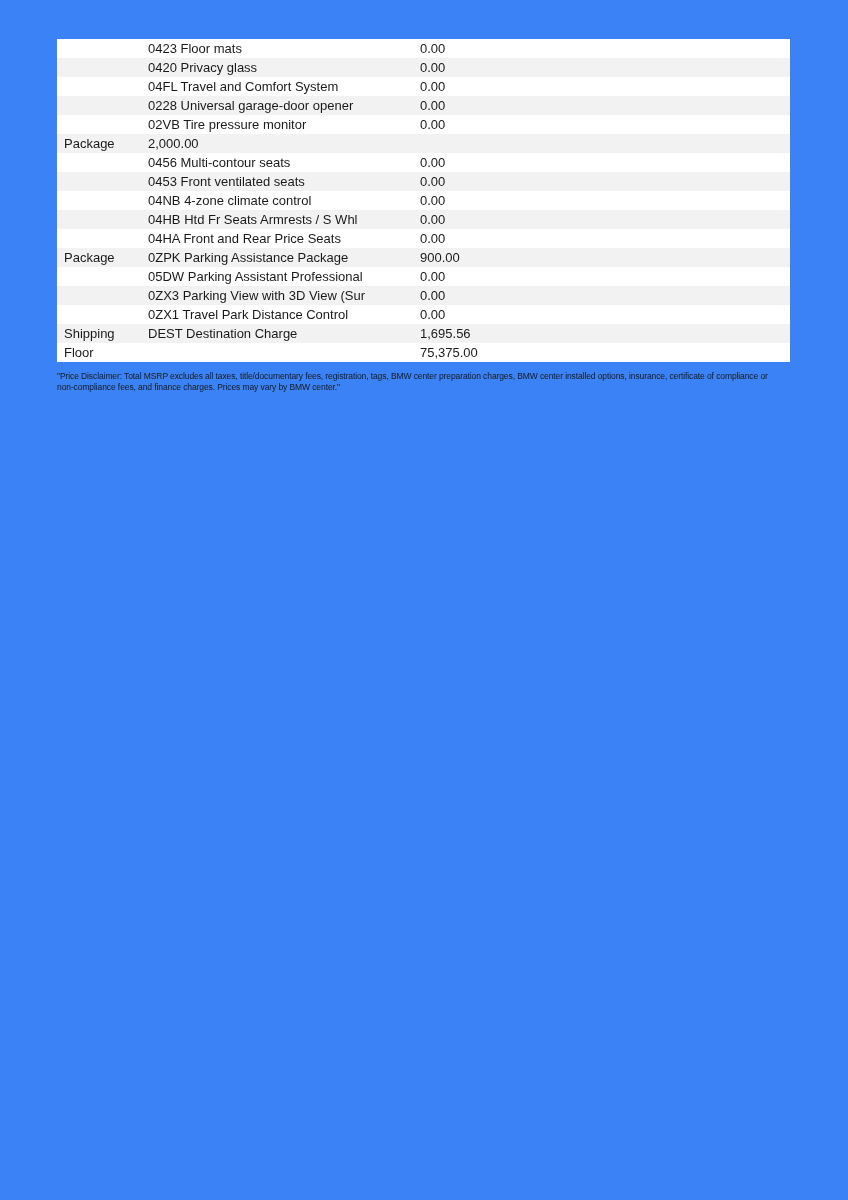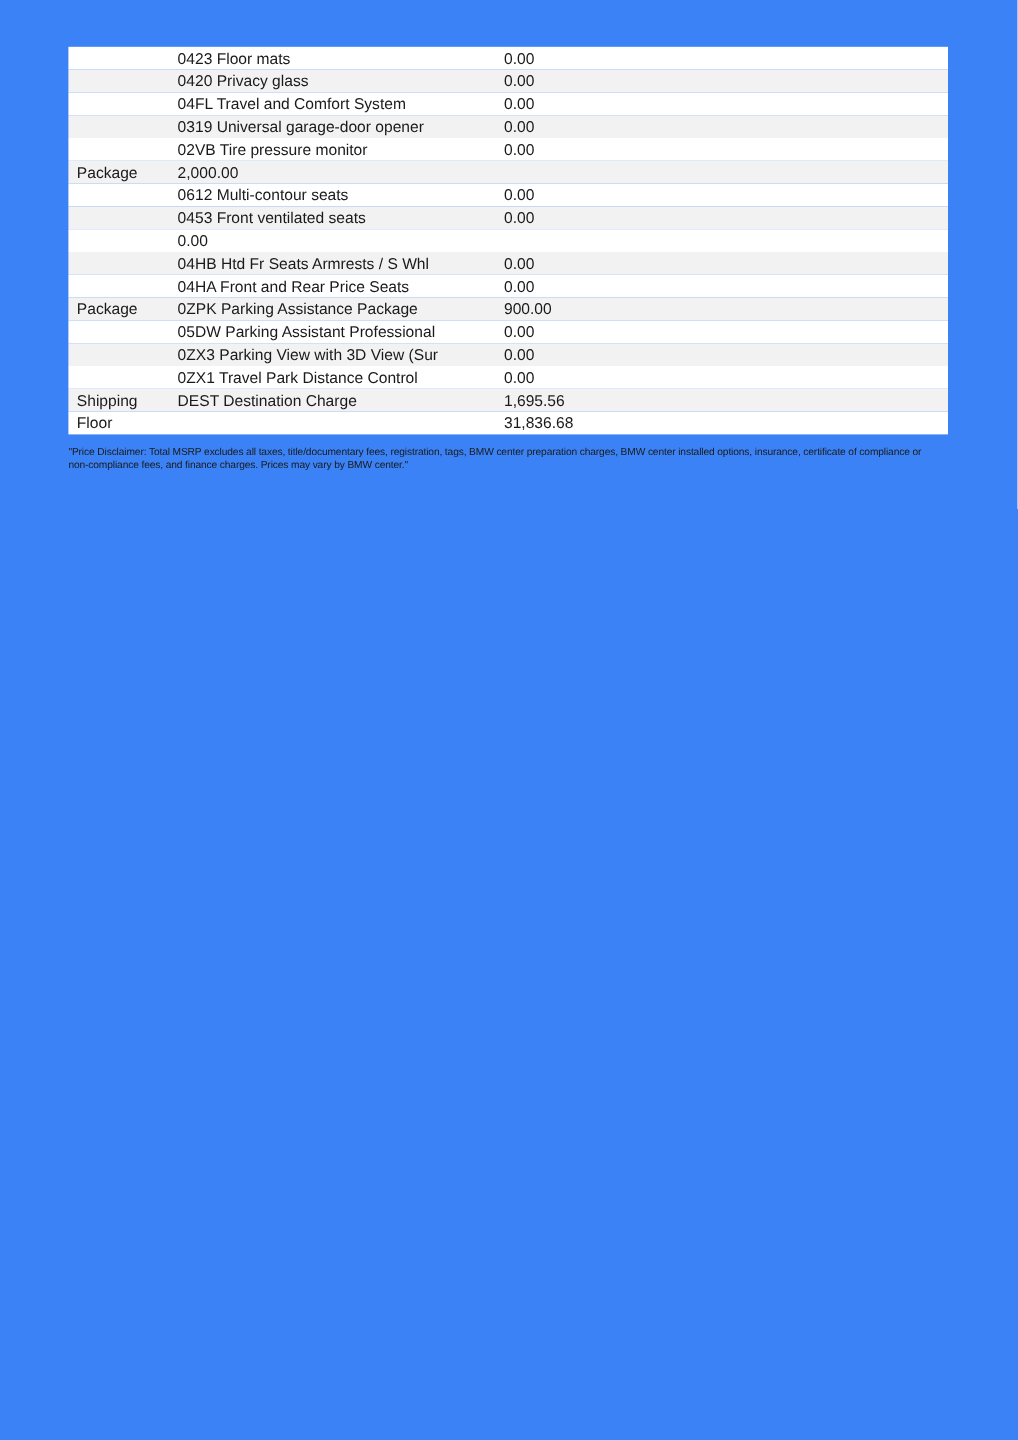--- a/index.html
+++ b/index.html
@@ -88,54 +88,55 @@
 
     <div class="row">
       <span class="cell-category"></span>
       <span class="cell-description">04FL Travel and Comfort System</span>
       <span class="cell-price">0.00</span>
       <span class="cell-spacer"></span>
     </div>
 
     <div class="row">
       <span class="cell-category"></span>
-      <span class="cell-description">0319 Universal garage-door opener</span>
+      <span class="cell-description">0228 Universal garage-door opener</span>
       <span class="cell-price">0.00</span>
       <span class="cell-spacer"></span>
     </div>
 
     <div class="row">
       <span class="cell-category"></span>
       <span class="cell-description">02VB Tire pressure monitor</span>
       <span class="cell-price">0.00</span>
       <span class="cell-spacer"></span>
     </div>
 
     <div class="row">
       <span class="cell-category">Package</span>
       <span class="cell-price">2,000.00</span>
       <span class="cell-spacer"></span>
     </div>
 
     <div class="row">
       <span class="cell-category"></span>
-      <span class="cell-description">0612 Multi-contour seats</span>
+      <span class="cell-description">0456 Multi-contour seats</span>
       <span class="cell-price">0.00</span>
       <span class="cell-spacer"></span>
     </div>
 
     <div class="row">
       <span class="cell-category"></span>
       <span class="cell-description">0453 Front ventilated seats</span>
       <span class="cell-price">0.00</span>
       <span class="cell-spacer"></span>
     </div>
 
     <div class="row">
       <span class="cell-category"></span>
+      <span class="cell-description">04NB 4-zone climate control</span>
       <span class="cell-price">0.00</span>
       <span class="cell-spacer"></span>
     </div>
 
     <div class="row">
       <span class="cell-category"></span>
       <span class="cell-description">04HB Htd Fr Seats Armrests / S Whl</span>
       <span class="cell-price">0.00</span>
       <span class="cell-spacer"></span>
     </div>
@@ -178,20 +179,20 @@
     <div class="row">
       <span class="cell-category">Shipping</span>
       <span class="cell-description">DEST Destination Charge</span>
       <span class="cell-price">1,695.56</span>
       <span class="cell-spacer"></span>
     </div>
 
     <div class="row">
       <span class="cell-category">Floor</span>
       <span class="cell-description"></span>
-      <span class="cell-price">31,836.68</span>
+      <span class="cell-price">75,375.00</span>
       <span class="cell-spacer"></span>
     </div>
   </div>
 
   <div class="disclaimer">"Price Disclaimer: Total MSRP excludes all taxes, title/documentary fees, registration, tags, BMW center preparation charges, BMW center installed options, insurance, certificate of compliance or non-compliance fees, and finance charges. Prices may vary by BMW center."</div>
 
 </div>
 
 </body></html>

